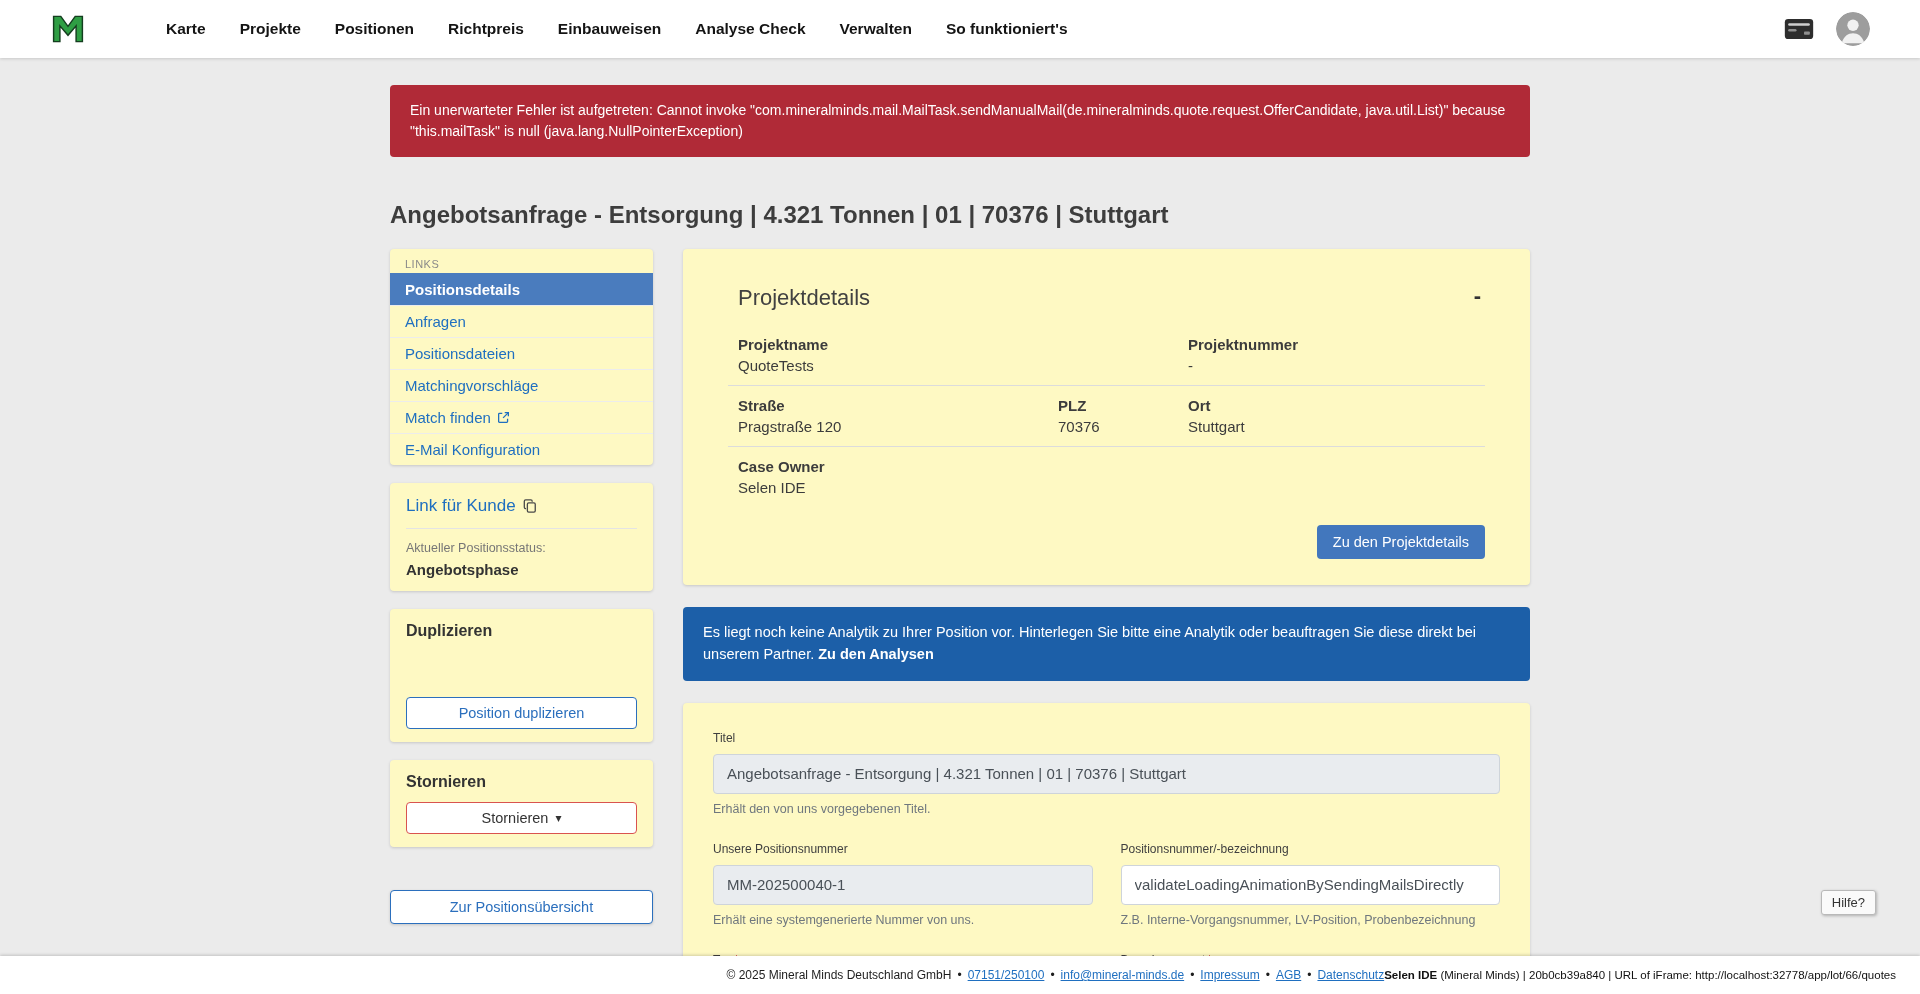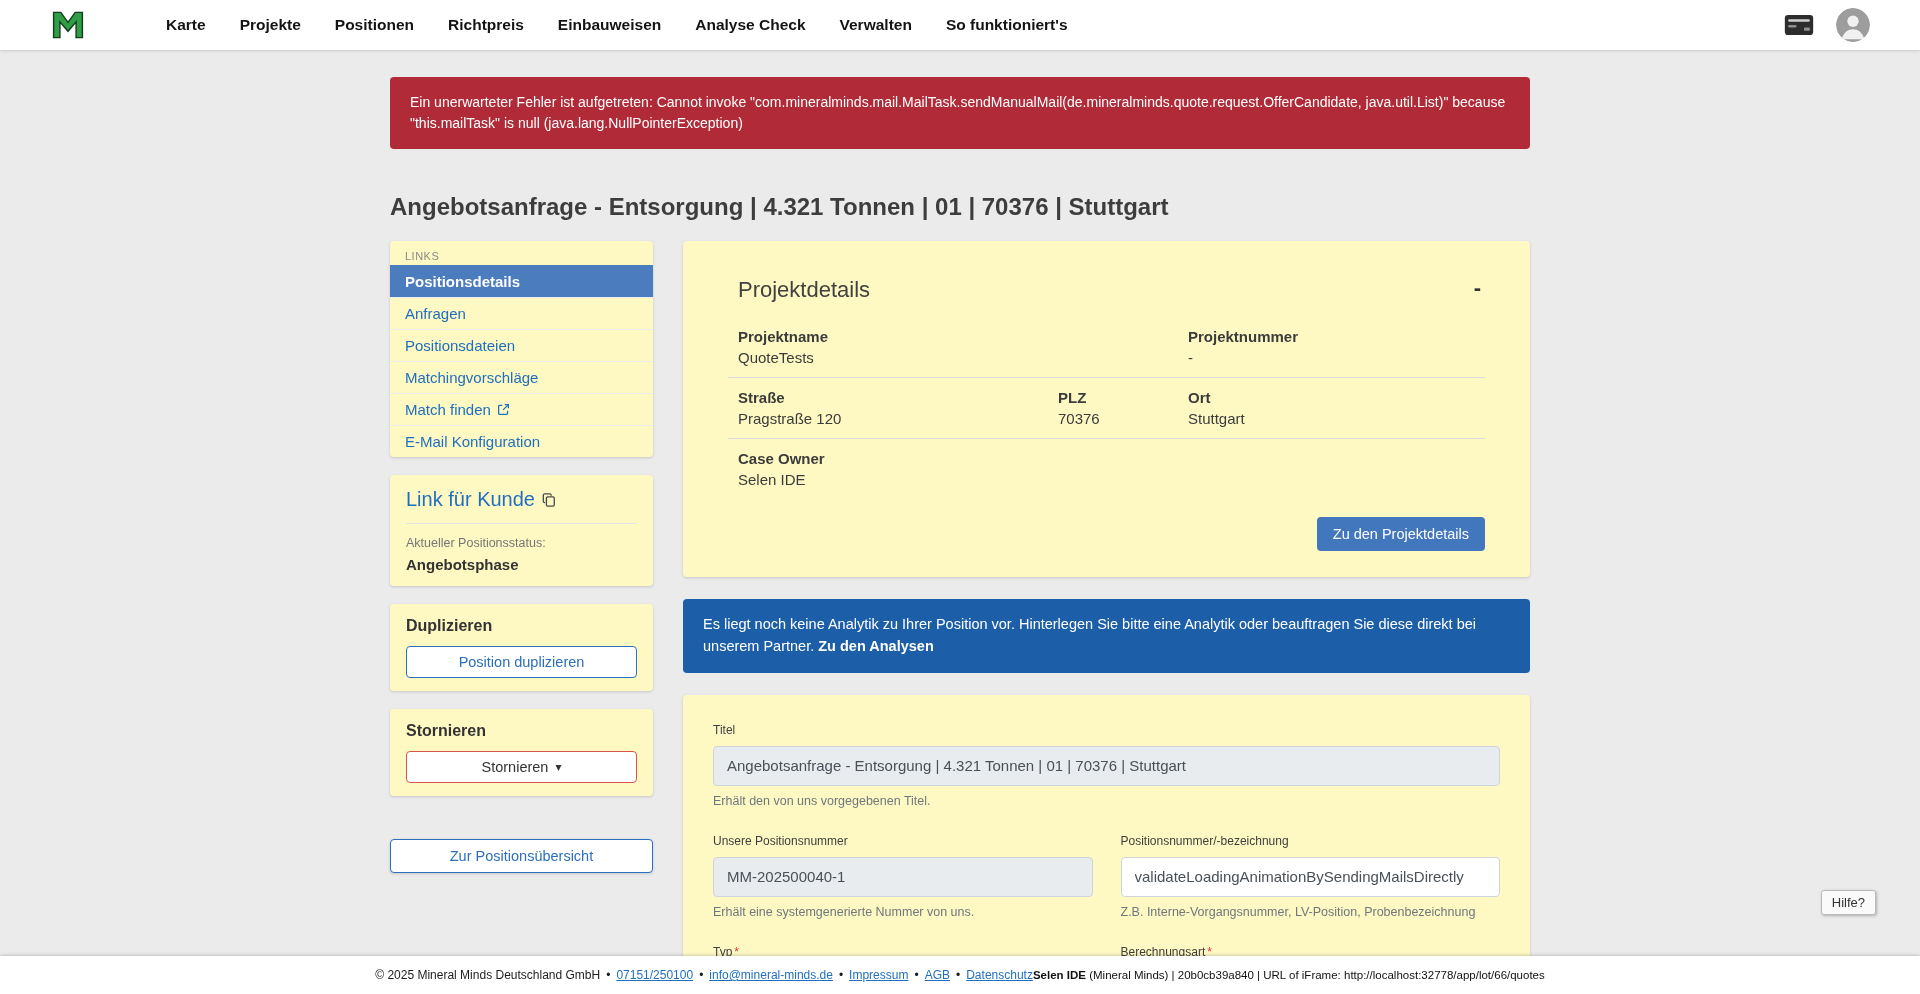--- a/index.html
+++ b/index.html
@@ -6,21 +6,21 @@
   html, body { margin: 0; padding: 0; }
   body {
     width: 1920px; height: 994px; overflow: hidden; position: relative;
     background: #ebebeb;
     font-family: "Liberation Sans", "DejaVu Sans", sans-serif;
     color: #333;
   }
 
   
   .navbar {
-    height: 50px; background: #fff; display: flex; align-items: center;
+    height: 58px; background: #fff; display: flex; align-items: center;
     padding: 0 50px; box-shadow: 0 1px 3px rgba(0,0,0,0.15); position: relative; z-index: 10;
   }
   .logo { display: flex; align-items: center; margin-right: 80px; cursor: pointer; }
   .nav-items { display: flex; gap: 34px; align-items: center; }
   .nav-link { font-size: 15.5px; font-weight: 600; color: #141414; text-decoration: none; cursor: pointer; white-space: nowrap; }
   .nav-right { margin-left: auto; display: flex; align-items: center; gap: 22px; }
   .icon-btn { cursor: pointer; display: flex; align-items: center; }
   .avatar { width: 34px; height: 34px; border-radius: 50%; overflow: hidden; display: block; cursor: pointer; }
 
   
@@ -41,29 +41,29 @@
   
   .links-card { padding: 0 0 0 0; overflow: hidden; }
   .links-header { font-size: 11px; letter-spacing: 0.5px; color: #8a8a8a; padding: 9px 15px 3px 15px; }
   .side-link {
     display: flex; align-items: center; gap: 6px;
     padding: 7px 15px; font-size: 15px; color: #1f6fc0; cursor: pointer;
     border-top: 1px solid #ececec;
   }
   .side-link.active { background: #4a7cbe; color: #fff; font-weight: 700; border-top-color: #4a7cbe; align-items: flex-end; }
   .side-card { padding: 13px 16px; }
-  .customer-link { display: inline-flex; align-items: center; gap: 7px; color: #1f6fc0; font-size: 20px; text-decoration: none; cursor: pointer; }
+  .customer-link { display: inline-flex; align-items: center; gap: 7px; color: #1f6fc0; font-size: 17px; text-decoration: none; cursor: pointer; }
   .divider { height: 1px; background: #e4e4e4; margin: 12px 0; }
   .status-label { font-size: 12.5px; color: #767676; margin-bottom: 6px; }
   .status-value { font-size: 15px; font-weight: 700; color: #333; }
   .side-header { font-size: 16px; font-weight: 700; color: #333; margin-bottom: 11px; }
   .btn-outline-blue {
     width: 100%; background: #fff; border: 1px solid #2b6fbd; color: #2b6fbd;
     border-radius: 4px; padding: 7px 10px; font-size: 14.5px; cursor: pointer;
-    font-family: inherit; text-align: center;
+    font-family: inherit; text-align: center; margin-top: 46px;
   }
   .btn-outline-red {
     width: 100%; background: #fff; border: 1px solid #d9534f; color: #333;
     border-radius: 4px; padding: 7px 10px; font-size: 14.5px; cursor: pointer;
     font-family: inherit; display: flex; align-items: center; justify-content: center; gap: 7px;
   }
   .caret { font-size: 12px; color: #333; }
   .overview-btn { margin-top: 25px; box-shadow: 0 1px 3px rgba(0,0,0,0.16); padding: 8px 10px; }
 
   
@@ -111,21 +111,21 @@
   .help-float {
     position: fixed; right: 44px; bottom: 79px; z-index: 30;
     background: #fafafa; border: 1px solid #b9b9b9; border-radius: 3px;
     padding: 4px 10px; font-size: 13px; color: #333; cursor: pointer;
     font-family: inherit; box-shadow: 1px 1px 3px rgba(0,0,0,0.25);
   }
 
   
   .footer {
     position: fixed; left: 0; right: 0; bottom: 0; height: 38px; background: #fff;
-    display: flex; align-items: center; justify-content: center;
+    display: flex; align-items: center; justify-content: flex-end;
     padding: 0 24px; box-shadow: 0 -1px 3px rgba(0,0,0,0.18); z-index: 20;
   }
   .footer-left { display: flex; align-items: center; gap: 6px; font-size: 12px; color: #1d1d1d; }
   .footer-link { color: #1f6fc0; text-decoration: underline; cursor: pointer; }
   .footer-sep { color: #1d1d1d; }
   .footer-right { font-size: 11.5px; color: #111; white-space: nowrap; }
   .fw-b { font-weight: 700; }
 </style>
 </head>
 <body>

